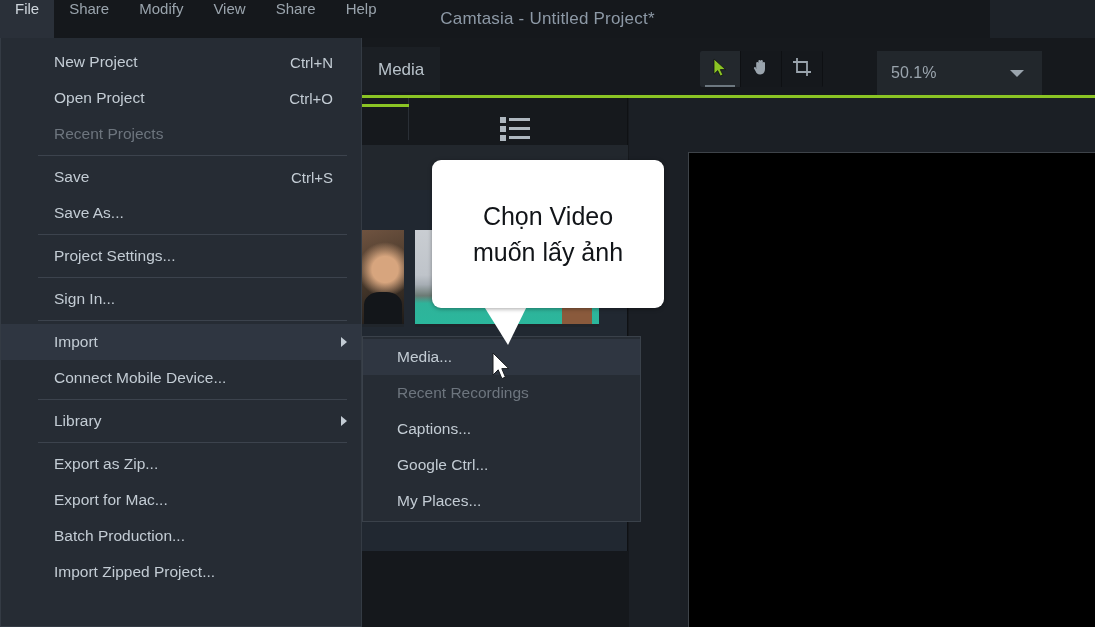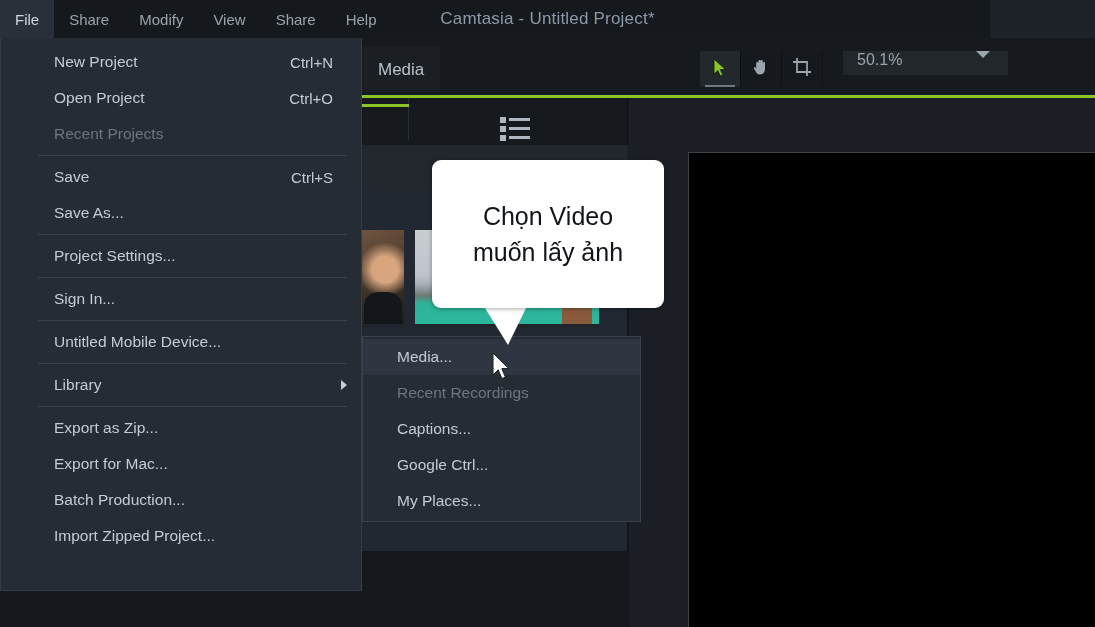--- a/index.html
+++ b/index.html
@@ -48,21 +48,21 @@
   .menubar {
     position: absolute;
     left: 0; top: 0;
     height: 38px;
     display: flex;
     align-items: stretch;
     z-index: 30;
   }
   .menubar-item {
     display: flex;
-    align-items: center;
+    align-items: flex-start;
     padding: 0 15px;
     color: #9aa4ad;
     font-size: 15px;
     cursor: default;
   }
   .menubar-item.active {
     background: #2a3039;
     color: #cfd6dd;
   }
 
@@ -98,24 +98,25 @@
   }
   .tool-btn.sel { background: #23282d; }
   .tool-btn.sel::after {
     content: "";
     position: absolute;
     left: 5px; right: 5px; bottom: 0;
     height: 2px; background: #6d7880;
   }
   .zoom-box {
     position: absolute;
-    left: 843px; top: 13px;
-    width: 165px; height: 24px;
+    left: 877px; top: 13px;
+    width: 165px; height: 44px;
     background: #22272c;
     display: flex;
+    align-items: center;
   }
   .zoom-value {
     color: #9aa4ad;
     font-size: 16px;
     padding-left: 14px;
     flex: 1;
   }
   .zoom-caret {
     width: 0; height: 0;
     border-left: 7px solid transparent;
@@ -476,22 +477,26 @@
       </div>
       <div class="menu-sep"></div>
       <div class="menu-item">
         <span>Project Settings...</span>
       </div>
       <div class="menu-sep"></div>
       <div class="menu-item">
         <span>Sign In...</span>
       </div>
       <div class="menu-sep"></div>
-      <div class="menu-item">
-        <span>Untitled Mobile Device...</span>
+      <div class="menu-item hl">
+        <span>Import</span>
+        <span class="arrow"></span>
+      </div>
+      <div class="menu-item">
+        <span>Connect Mobile Device...</span>
       </div>
       <div class="menu-sep"></div>
       <div class="menu-item">
         <span>Library</span>
         <span class="arrow"></span>
       </div>
       <div class="menu-sep"></div>
       <div class="menu-item">
         <span>Export as Zip...</span>
       </div>

